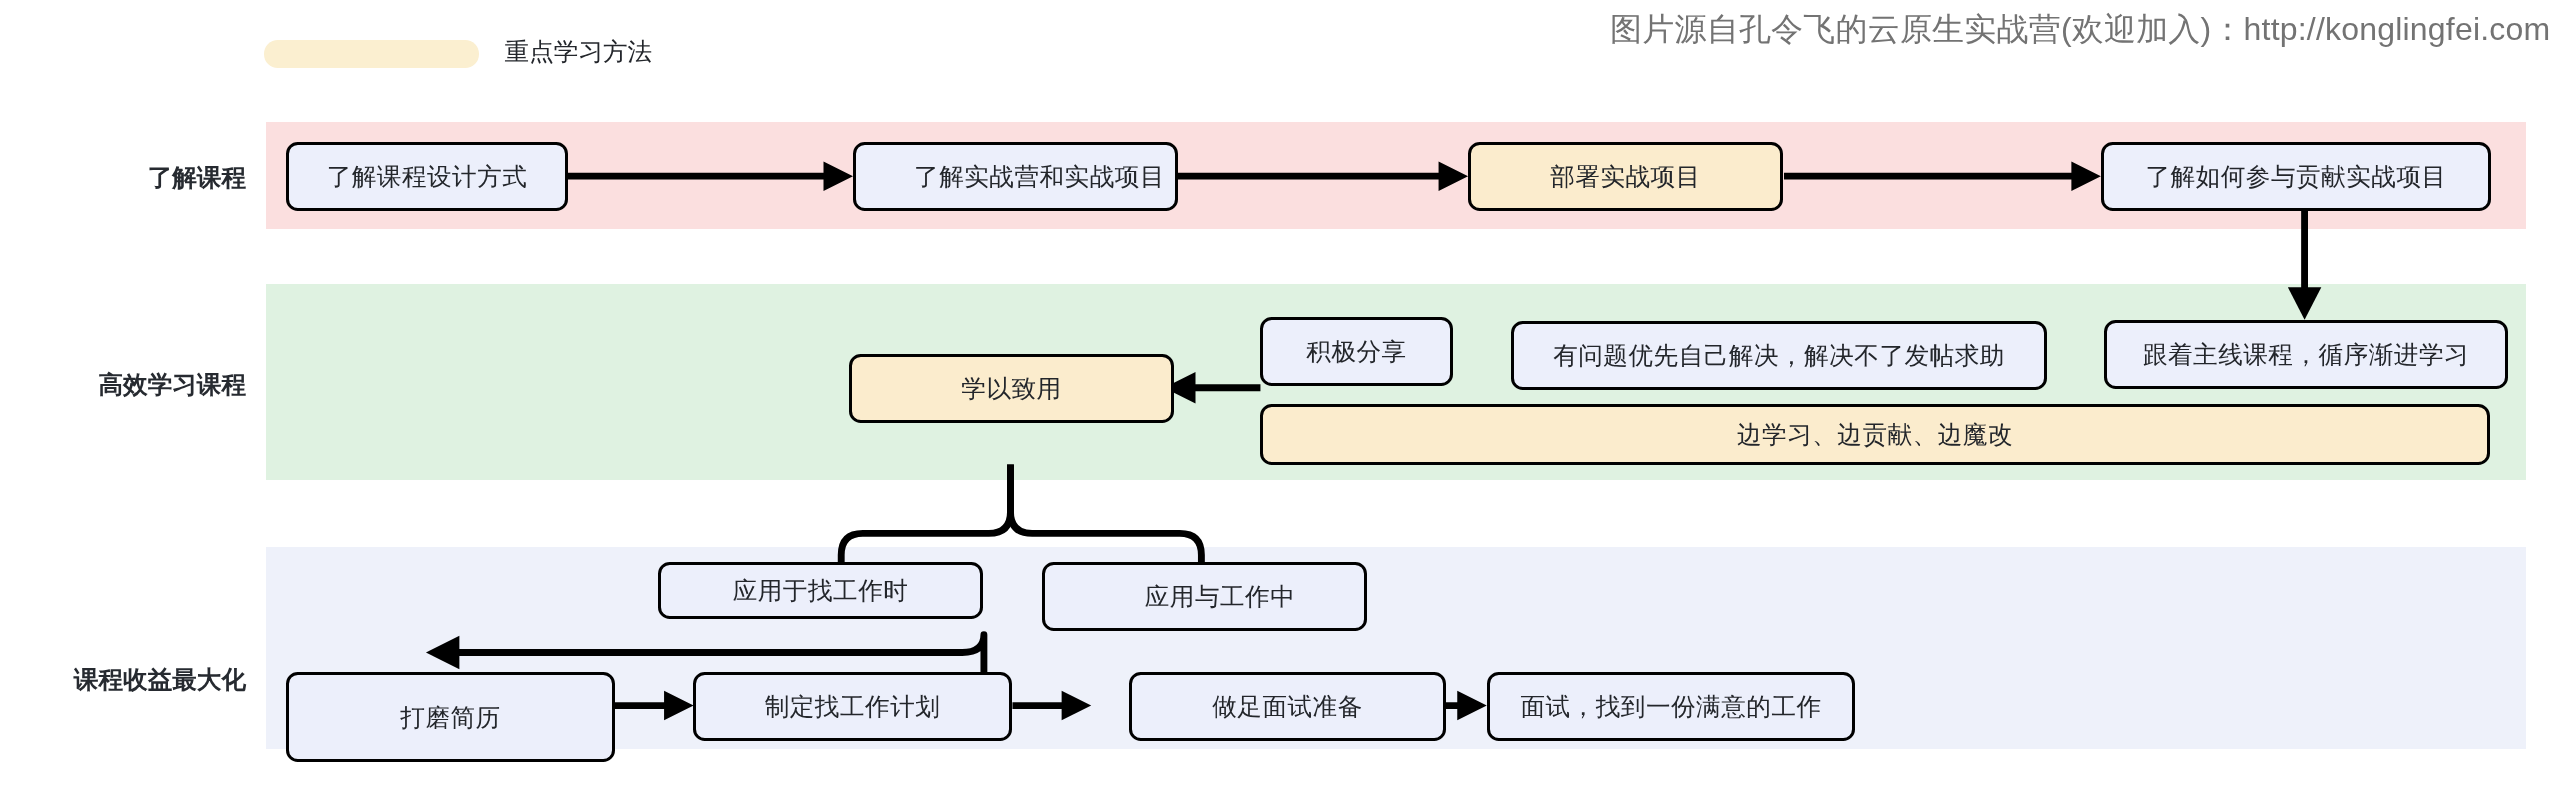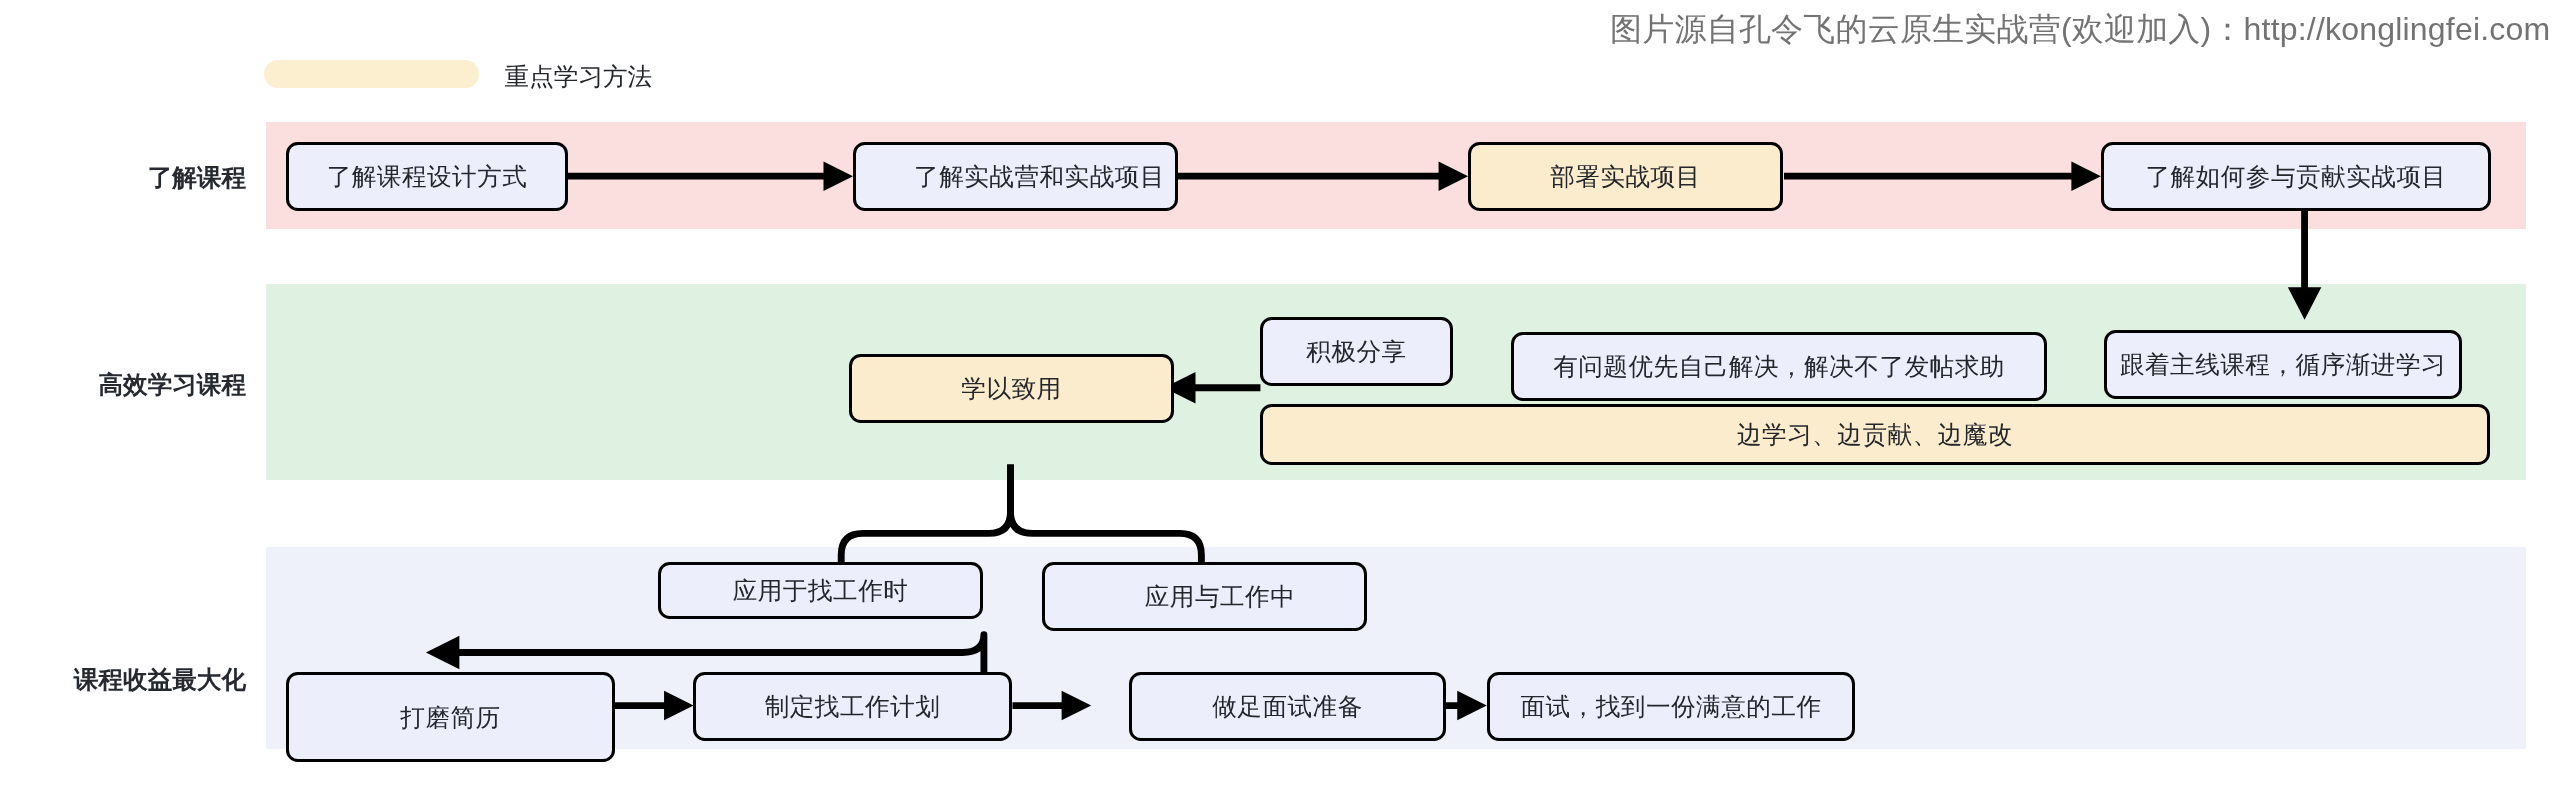--- a/index.html
+++ b/index.html
@@ -11,21 +11,21 @@
   #stage{position:absolute;inset:0;}
 
   
   .credit{
     position:absolute; top:7.9px; right:25.6px;
     font-size:32px; color:#737373; letter-spacing:0.2px;
     white-space:nowrap;
   }
 
   
-  .legend{position:absolute; left:264px; top:60px; display:flex; align-items:flex-start; gap:25.6px;}
+  .legend{position:absolute; left:264px; top:35px; display:flex; align-items:flex-end; gap:25.6px;}
   .legend-swatch{width:215px;height:27.6px;border-radius:13.8px;background:#fbefd0;}
   .legend-label{font-size:24.6px;color:#23262b;white-space:nowrap;}
 
   
   .band{position:absolute;}
   .band.pink{left:266px; top:122px; width:2260px; height:107px; background:#fbdfdf;}
   .band.green{left:266px; top:284px; width:2260px; height:196px; background:#dff2e1;}
   .band.blue{left:266px; top:547px; width:2260px; height:202px; background:#eef1fa;}
 
   
@@ -130,22 +130,22 @@
     </g>
   </svg>
 
   <div class="node" style="left:286px;  top:142px; width:282px; height:69px;">了解课程设计方式</div>
   <div class="node" style="left:853px;  top:142px; width:325px; height:69px;padding-left:48px;">了解实战营和实战项目</div>
   <div class="node hl" style="left:1468px; top:142px; width:315px; height:69px;">部署实战项目</div>
   <div class="node" style="left:2101px; top:142px; width:390px; height:69px;">了解如何参与贡献实战项目</div>
 
   <div class="node hl" style="left:849px;  top:354px; width:325px; height:69px;">学以致用</div>
   <div class="node" style="left:1260px; top:317px; width:193px; height:69px;">积极分享</div>
-  <div class="node" style="left:1511px; top:332px; width:536px; height:69px;">有问题优先自己解决，解决不了发帖求助</div>
-  <div class="node" style="left:2104px; top:330px; width:358px; height:69px;">跟着主线课程，循序渐进学习</div>
+  <div class="node" style="left:1511px; top:321px; width:536px; height:69px;">有问题优先自己解决，解决不了发帖求助</div>
+  <div class="node" style="left:2104px; top:320px; width:404px; height:69px;">跟着主线课程，循序渐进学习</div>
   <div class="node hl" style="left:1260px; top:404px; width:1230px; height:61px;">边学习、边贡献、边魔改</div>
 
   <div class="node" style="left:658px;  top:562px; width:325px; height:57px;">应用于找工作时</div>
   <div class="node" style="left:1042px; top:562px; width:325px; height:69px;padding-left:31px;">应用与工作中</div>
   <div class="node" style="left:286px;  top:672px; width:329px; height:90px;">打磨简历</div>
   <div class="node" style="left:693px;  top:672px; width:319px; height:69px;">制定找工作计划</div>
   <div class="node" style="left:1091px; top:672px; width:317px; height:69px;margin-left:38px;">做足面试准备</div>
   <div class="node" style="left:1487px; top:672px; width:368px; height:69px;">面试，找到一份满意的工作</div>
 
 </div>

